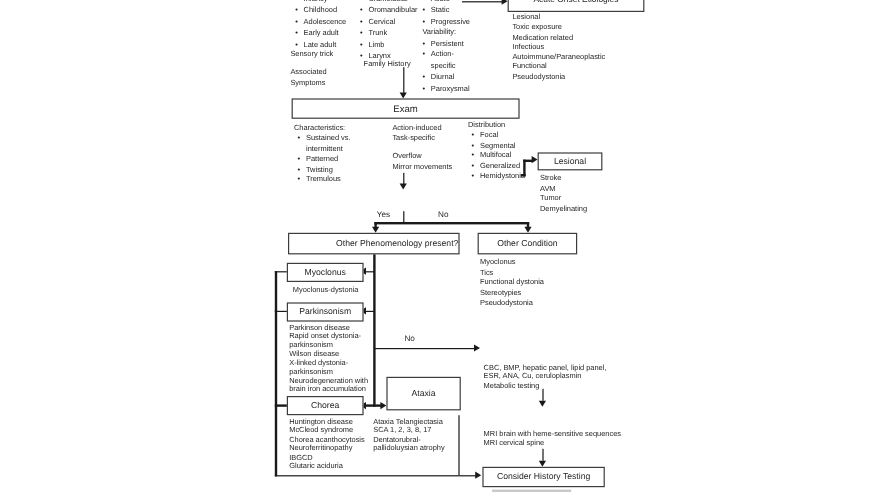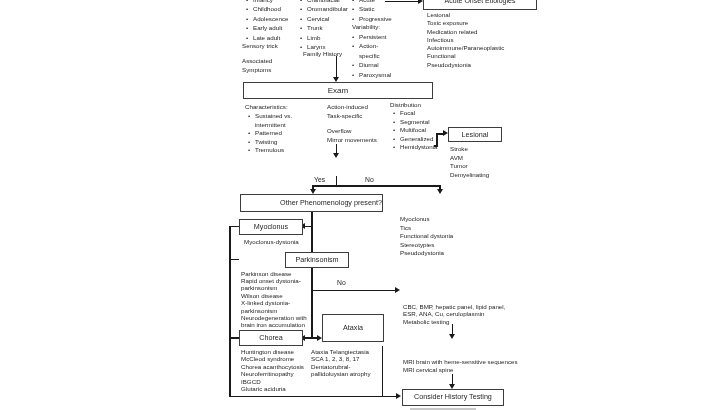--- a/index.html
+++ b/index.html
@@ -137,40 +137,43 @@
   <div class="ln" style="left:439.1px;top:185px;width:1.8px;height:5px;"></div>
   <div class="ah ah-d" style="left:436.5px;top:189px;"></div>
 
   <div class="txt" style="left:314px;top:176px;font-size:6.8px;">Yes</div>
   <div class="txt" style="left:365px;top:176px;font-size:6.8px;">No</div>
 
   <div class="box" style="left:240px;top:194px;width:143px;height:17.5px;padding-left:39px;">
     <span>Other Phenomenology present?</span>
   </div>
 
+  <div class="box" style="left:398px;top:194px;width:83px;height:17.5px;">
+    <span>Other Condition</span>
+  </div>
   <div class="list" style="left:400px;top:215px;line-height:8.5px;">
       <div class="li">Myoclonus</div>
       <div class="li">Tics</div>
       <div class="li">Functional dystonia</div>
       <div class="li">Stereotypies</div>
       <div class="li">Pseudodystonia</div>
     </div>
 
   <div class="ln" style="left:310.9px;top:211.5px;width:1.8px;height:127.4px;"></div>
 
   <div class="ln" style="left:304px;top:225.8px;width:8px;height:1.7px;"></div>
   <div class="ah ah-l" style="left:300px;top:223.1px;"></div>
   <div class="box" style="left:239px;top:218.5px;width:64px;height:16px;">
     <span>Myoclonus</span>
   </div>
   <div class="txt" style="left:244px;top:237.5px;">Myoclonus-dystonia</div>
 
   <div class="ln" style="left:304px;top:258.8px;width:8px;height:1.7px;"></div>
   <div class="ah ah-l" style="left:300px;top:256.1px;"></div>
-  <div class="box" style="left:239px;top:251.5px;width:64px;height:16px;margin-left:46px;">
+  <div class="box" style="left:239px;top:251.5px;width:64px;height:16px;">
     <span>Parkinsonism</span>
   </div>
   <div class="list" style="left:241px;top:269.5px;line-height:7.4px;">
       <div class="li">Parkinson disease</div>
       <div class="li">Rapid onset dystonia-
 parkinsonism</div>
       <div class="li">Wilson disease</div>
       <div class="li">X-linked dystonia-
 parkinsonism</div>
       <div class="li">Neurodegeneration with

